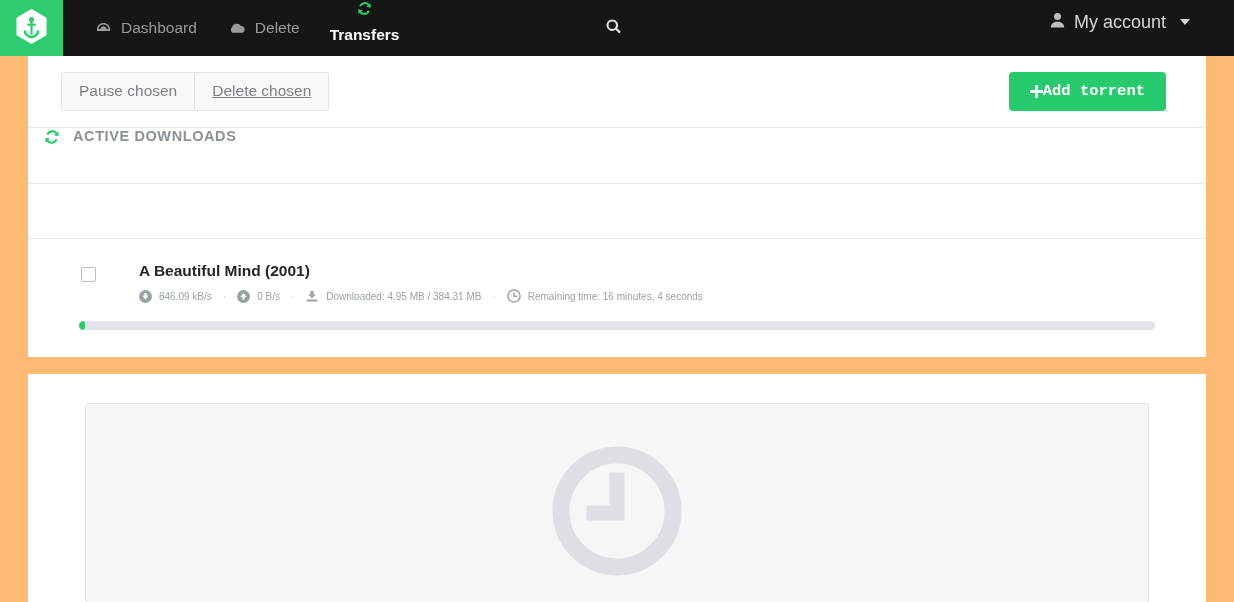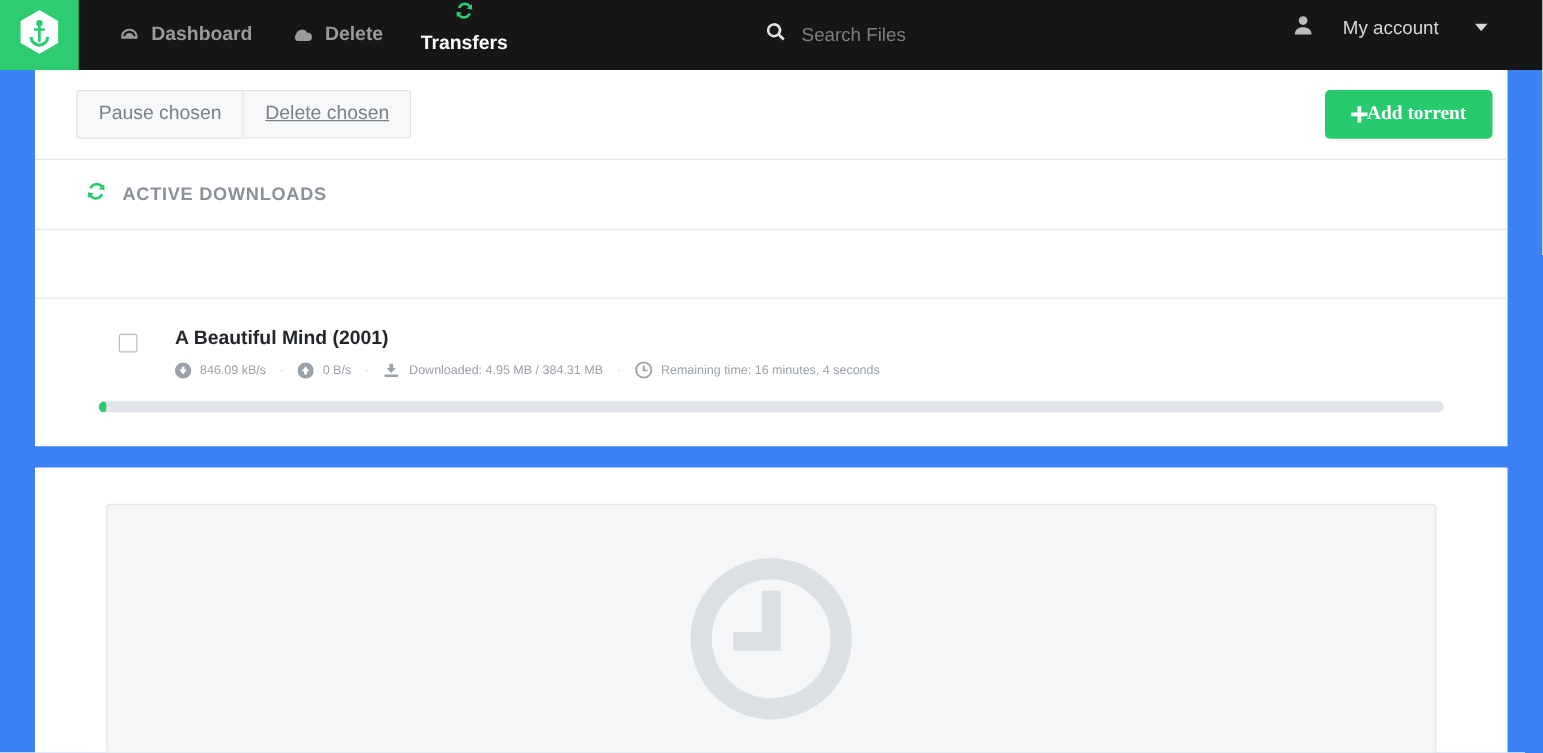--- a/index.html
+++ b/index.html
@@ -29,21 +29,20 @@
     margin-left: 32px;
     gap: 30px;
   }
   .nav-link {
     display: flex; align-items: center; gap: 9px;
     color: #9a9a9a;
     font-size: 15.5px;
     height: 56px;
     cursor: pointer;
     white-space: nowrap;
-    font-weight: bold;
   }
   .nav-link.active { color: #ffffff; font-weight: bold; flex-direction: column; }
   .nav-ico { display: flex; align-items: center; }
 
   .search-wrap {
     display: flex; align-items: center; gap: 12px;
     margin-left: 206px;
     height: 56px;
   }
   .search-input {
@@ -51,41 +50,41 @@
     border: 0; outline: none;
     color: #cfcfcf;
     font-family: "Liberation Sans", sans-serif;
     font-size: 15px;
     width: 330px;
   }
   .search-input::placeholder { color: #7d7d7d; }
 
   .account {
     margin-left: auto;
-    display: flex; align-items: center; gap: 24px;
+    display: flex; align-items: center; gap: 9px;
     color: #d6d6d6;
-    font-size: 15px;
+    font-size: 18px;
     padding-right: 44px;
     height: 44px;
     cursor: pointer;
     white-space: nowrap;
   }
   .caret {
     width: 0; height: 0;
     border-left: 5px solid transparent;
     border-right: 5px solid transparent;
     border-top: 6px solid #d6d6d6;
     margin-left: 5px;
   }
 
   
   .page {
     width: 1234px;
     height: 546px;
-    background: #3b82f6;
+    background: #fdba74;
     position: relative;
   }
   .panel {
     background: #ffffff;
     margin: 0 28px;
     width: 1178px;
   }
 
   
   .toolbar {
@@ -106,66 +105,66 @@
     padding: 8px 17px 9px;
     cursor: pointer;
     line-height: 1.3;
   }
   .btn-plain + .btn-plain { border-left: 0; text-decoration: underline; }
   .btn-plain:first-child { border-radius: 3px 0 0 3px; }
   .btn-plain:last-child { border-radius: 0 3px 3px 0; }
 
   .btn-primary {
     position: absolute;
-    right: 12px;
+    right: 40px;
     background: #27ca6d;
     border: 0; border-radius: 4px;
     color: #ffffff;
-    font-family: Liberation Serif, serif;
+    font-family: Liberation Mono, monospace;
     font-size: 15.5px;
     font-weight: bold;
     padding: 10px 21px 11px;
     display: flex; align-items: center; gap: 0;
     cursor: pointer;
   }
   .plus {
     position: relative;
     width: 13px; height: 13px;
     display: inline-block;
   }
   .plus::before, .plus::after {
     content: ""; position: absolute; background: #fff;
   }
   .plus::before { left: 0; top: 5px; width: 13px; height: 3px; }
   .plus::after  { top: 0; left: 5px; height: 13px; width: 3px; }
 
   
   .section-head {
     height: 56px;
-    display: flex; align-items: center; gap: 12px;
-    padding-left: 40px;
+    display: flex; align-items: flex-start; gap: 12px;
+    padding-left: 15px;
     border-bottom: 1px solid #e6e8ea;
   }
   .section-title {
     color: #8a9199;
     font-size: 14.5px;
     font-weight: bold;
     letter-spacing: 0.6px;
   }
   .spacer-row {
     height: 55px;
     border-bottom: 1px solid #e6e8ea;
   }
 
   
   .torrent-row {
-    padding: 22px 28px 0 44px;
+    padding: 22px 28px 0 30px;
     display: flex;
     align-items: flex-start;
-    gap: 3px;
+    gap: 16px;
   }
   .chk {
     width: 15px; height: 15px;
     border: 1px solid #b9bdc2;
     border-radius: 2px;
     background: #fff;
     margin-top: 6px;
     margin-left: 23px;
     cursor: pointer;
     flex: 0 0 15px;
@@ -271,21 +270,20 @@
       <span>Transfers</span>
     </div>
   </div>
 
   <div class="search-wrap">
     <span>
       <svg width="17" height="17" viewBox="0 0 17 17" fill="#e2e2e2">
         <path d="M7.2 1.5a5.7 5.7 0 1 0 3.4 10.3l3.6 3.6 1.6-1.6-3.6-3.6A5.7 5.7 0 0 0 7.2 1.5zm0 2a3.7 3.7 0 1 1 0 7.4 3.7 3.7 0 0 1 0-7.4z"></path>
       </svg>
     </span>
-    <input class="search-input" type="text" placeholder="Search Files" style="">
   </div>
 
   <div class="account">
     <span>
       <svg width="15" height="16" viewBox="0 0 15 16" fill="#bdbdbd">
         <circle cx="7.5" cy="4.4" r="3.5"></circle>
         <path d="M.8 15.5c0-3.7 3-5.7 6.7-5.7s6.7 2 6.7 5.7z"></path>
       </svg>
     </span>
     <span>My account</span>

